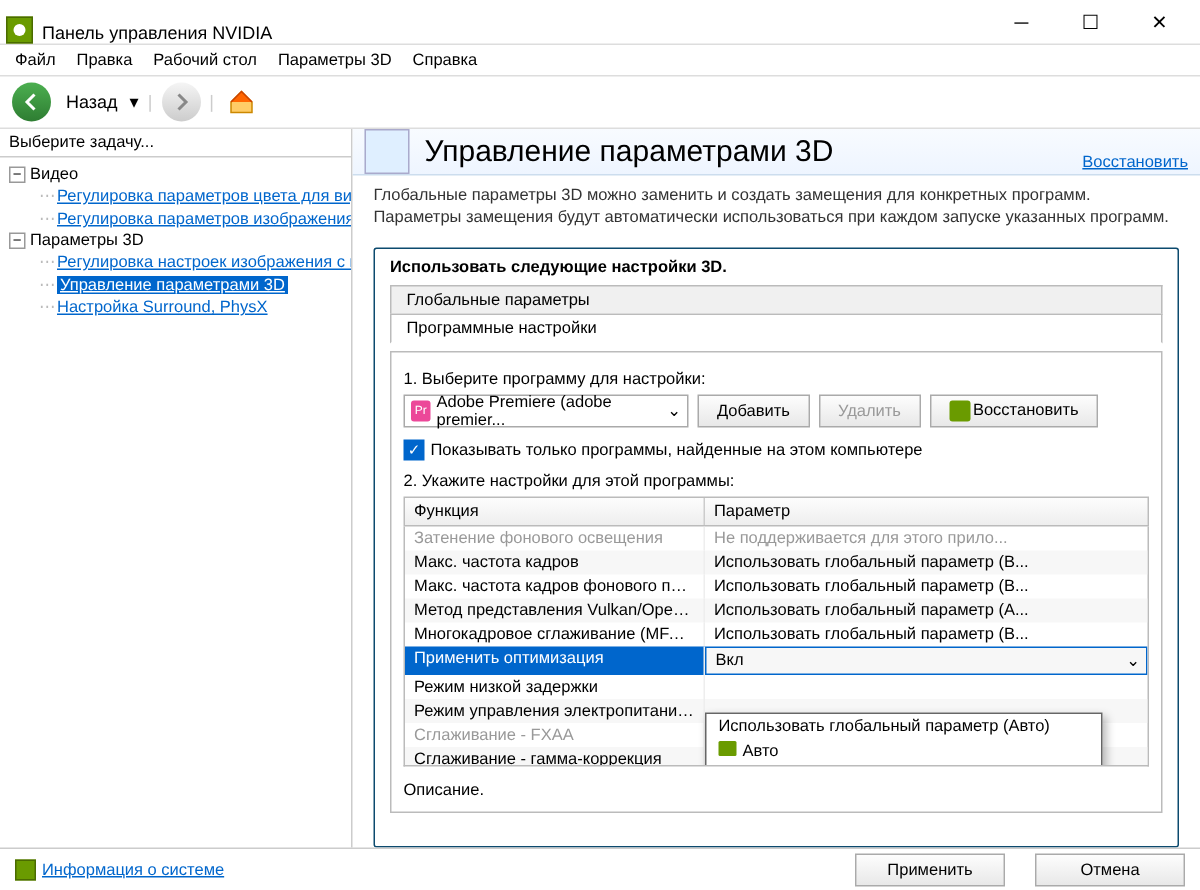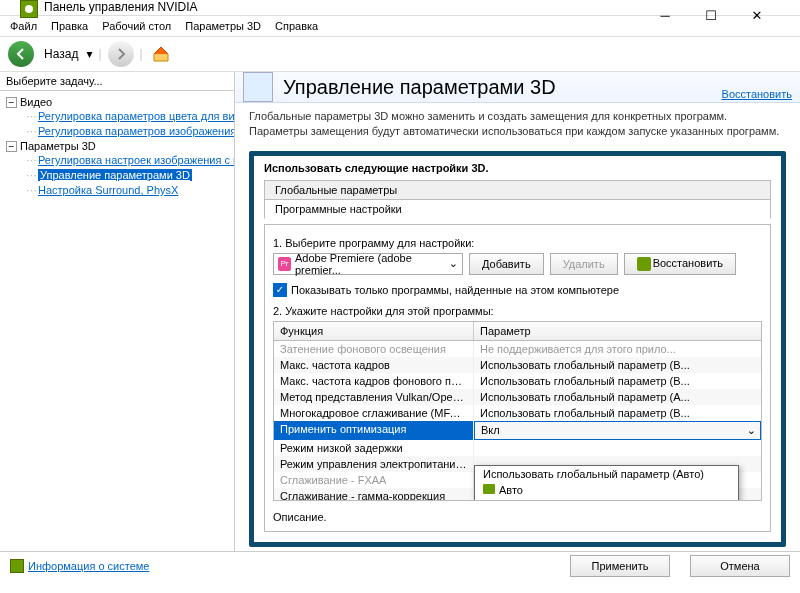--- a/index.html
+++ b/index.html
@@ -1,18 +1,18 @@
 <!DOCTYPE html>
 <html><head>
 <meta charset="utf-8">
 <style>
 * { box-sizing: border-box; margin: 0; padding: 0; font-family: "Segoe UI", Tahoma, sans-serif; }
 body { width: 800px; height: 593px; background: #fff; overflow: hidden; font-size: 12px; }
 
-.titlebar { height: 16px; display: flex; align-items: flex-start; border-bottom: 1px solid #ddd; padding: 0 20px; }
+.titlebar { height: 30px; display: flex; align-items: flex-end; border-bottom: 1px solid #ddd; padding: 0 4px; }
 .titlebar .app-icon { width: 18px; height: 18px; background: #6a9b00; margin-right: 6px; border: 1px solid #4a6b00; display:flex; align-items:center; justify-content:center; }
 .titlebar .title { flex: 1; font-size: 12px; }
 .titlebar .win-btns { display: flex; }
 .titlebar .win-btn { width: 46px; height: 30px; display: flex; align-items: center; justify-content: center; font-size: 13px; }
 
 .menubar { height: 20px; display: flex; gap: 2px; padding: 2px 4px; align-items: flex-end; font-size: 11px; }
 .menubar span { padding: 2px 6px; cursor: default; }
 
 .toolbar { height: 36px; border-top: 1px solid #ddd; border-bottom: 1px solid #ddd; display: flex; align-items: center; padding: 0 8px; gap: 6px; }
 .back-btn { width: 26px; height: 26px; border-radius: 50%; background: linear-gradient(#4caf50,#2e7d32); display:flex; align-items:center; justify-content:center; color:#fff; font-size:14px; }
@@ -32,21 +32,21 @@
 .tree-children .tree-item::before { content: "⋯"; color: #bbb; margin-right: 2px; letter-spacing: -1px; }
 
 .main { flex: 1; display: flex; flex-direction: column; overflow: hidden; }
 .main-header { height: 40px; display: flex; align-items: center; padding: 0 8px; gap: 10px; background: linear-gradient(#f8fbff,#eef5ff); border-bottom: 1px solid #cde; position: relative; }
 .main-header .icon3d { width: 30px; height: 30px; background: #dfefff; border: 1px solid #aac; }
 .main-header h1 { font-size: 20px; font-weight: normal; font-family: "Trebuchet MS", sans-serif; }
 .main-header .restore-link { position: absolute; right: 8px; bottom: 2px; color: #0066cc; text-decoration: underline; font-size: 11px; }
 
 .main-desc { padding: 6px 14px; font-size: 11px; color: #333; line-height: 1.35; }
 
-.settings-group { margin: 6px 14px; border: 5px solid #0c4a6e; border-radius: 2px; padding: 6px 10px 10px; position: relative; }
+.settings-group { margin: 6px 14px; border: 1px solid #0c4a6e; border-radius: 2px; padding: 6px 10px 22px; position: relative; }
 .settings-group .group-title { font-size: 11px; font-weight: bold; margin-bottom: 6px; }
 
 .tabs { display: flex; font-size: 11px; margin-bottom: 6px; flex-direction: column; }
 .tab { padding: 3px 10px; border: 1px solid #bbb; background: #f0f0f0; border-bottom: none; cursor: pointer; }
 .tab.active { background: #fff; position: relative; z-index: 2; border-bottom: 1px solid #fff; margin-bottom: -1px; }
 .tab-panel { border: 1px solid #bbb; padding: 8px; font-size: 11px; position: relative; }
 
 .step { margin: 4px 0; }
 .prog-row { display: flex; align-items: center; gap: 6px; margin: 4px 0 8px; }
 .prog-select { width: 190px; height: 22px; border: 1px solid #aaa; font-size: 11px; display: flex; align-items: center; padding: 0 4px; background: #fff; }

